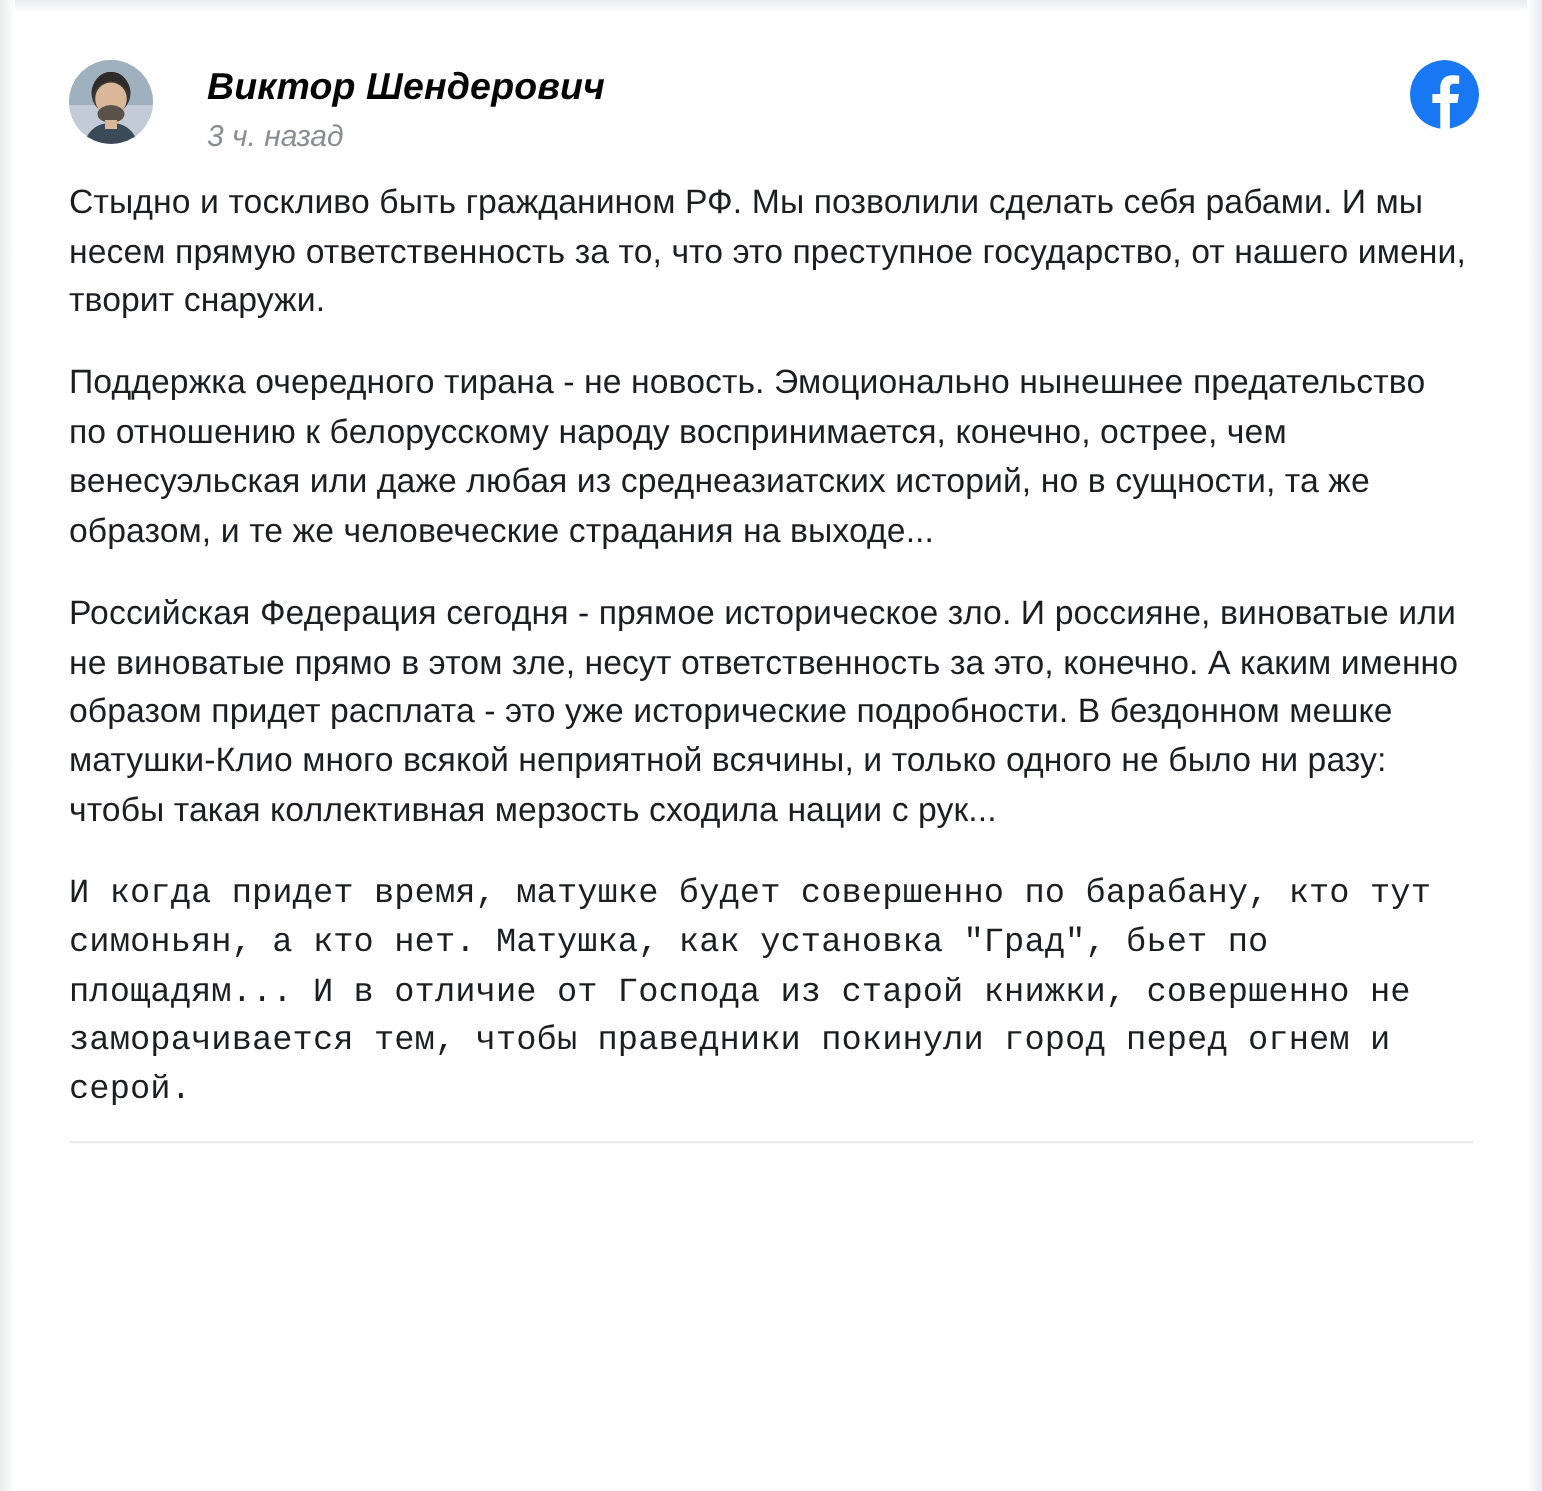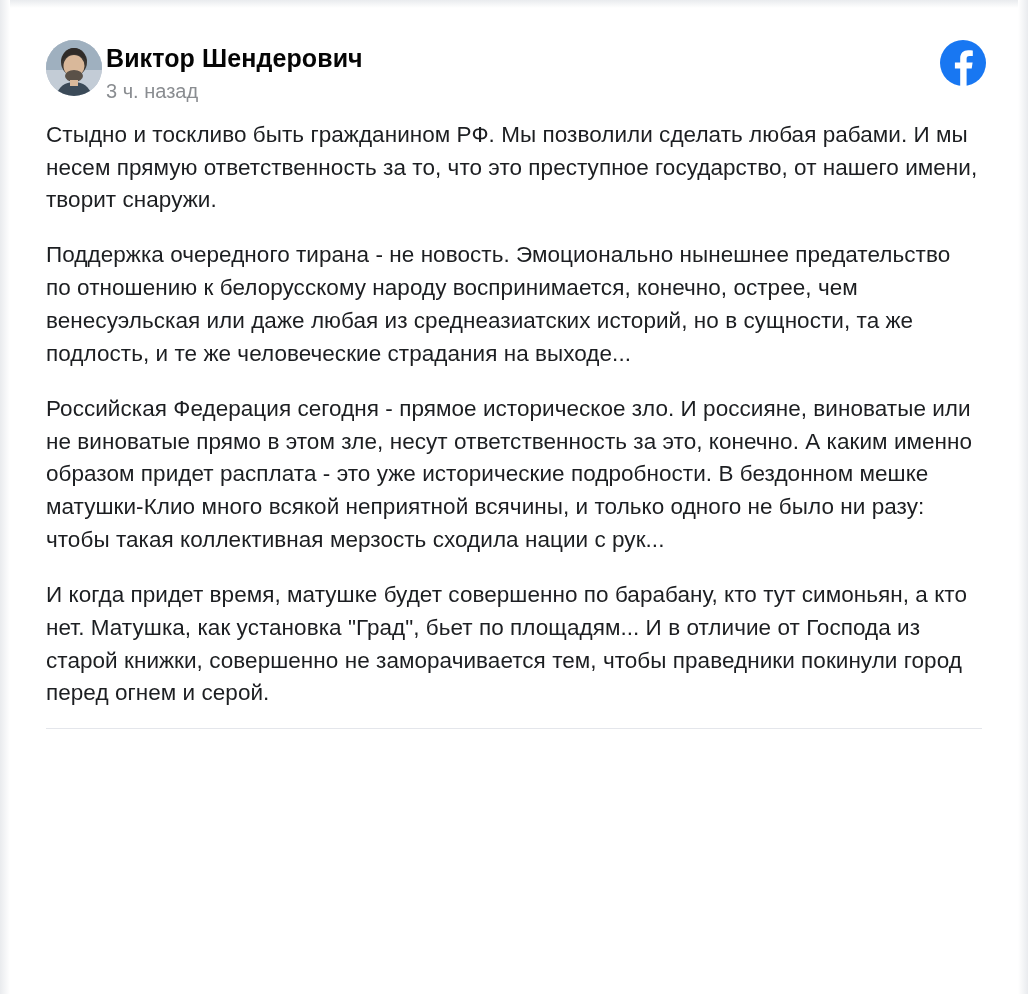--- a/index.html
+++ b/index.html
@@ -39,22 +39,23 @@
     width: 56px;
     height: 56px;
     border-radius: 50%;
     overflow: hidden;
     flex: 0 0 56px;
     background: #b9c3ce;
     position: relative;
   }
   .avatar svg { display: block; }
   .author-block {
-    margin-left: 4px;
+    margin-left: 36px;
     padding-top: 4px;
+    font-style: italic;
   }
   .author-name {
     font-size: 25px;
     font-weight: bold;
     color: #050505;
     letter-spacing: 0.1px;
     line-height: 1.15;
   }
   .post-time {
     margin-top: 6px;
@@ -75,20 +76,21 @@
   }
   .post-body p {
     margin: 0 0 22px 0;
     font-size: 22.5px;
     line-height: 1.46;
     color: #1c1e21;
     letter-spacing: 0.05px;
   }
   .post-body p:last-child {
     margin-bottom: 8px;
+    font-family: Liberation Mono, monospace;
   }
   
   .post-footer {
     margin: 18px 22px 0 22px;
     border-top: 1px solid #e4e6eb;
     height: 18px;
   }
   .edge-shadow-left,
   .edge-shadow-right {
     position: absolute;
@@ -136,21 +138,21 @@
 
       <div class="fb-badge">
         <svg width="46" height="46" viewBox="0 0 46 46" aria-hidden="true">
           <circle cx="23" cy="23" r="23" fill="#1877F2"></circle>
           <path d="M26.6 46V28.6h5.1l0.9-6h-6v-3.8c0-1.7 0.5-2.9 3-2.9h3.2V10.5c-0.6-0.1-2.5-0.3-4.7-0.3 -4.7 0-7.9 2.9-7.9 8.1v4.3h-5.3v6h5.3V46H26.6z" fill="#ffffff"></path>
         </svg>
       </div>
     </div>
 
     <div class="post-body">
-      <p>Стыдно и тоскливо быть гражданином РФ. Мы позволили сделать любая рабами. И мы несем прямую ответственность за то, что это преступное государство, от нашего имени, творит снаружи.</p>
-      <p>Поддержка очередного тирана - не новость. Эмоционально нынешнее предательство по отношению к белорусскому народу воспринимается, конечно, острее, чем венесуэльская или даже любая из среднеазиатских историй, но в сущности, та же подлость, и те же человеческие страдания на выходе...</p>
+      <p>Стыдно и тоскливо быть гражданином РФ. Мы позволили сделать себя рабами. И мы несем прямую ответственность за то, что это преступное государство, от нашего имени, творит снаружи.</p>
+      <p>Поддержка очередного тирана - не новость. Эмоционально нынешнее предательство по отношению к белорусскому народу воспринимается, конечно, острее, чем венесуэльская или даже любая из среднеазиатских историй, но в сущности, та же образом, и те же человеческие страдания на выходе...</p>
       <p>Российская Федерация сегодня - прямое историческое зло. И россияне, виноватые или не виноватые прямо в этом зле, несут ответственность за это, конечно. А каким именно образом придет расплата - это уже исторические подробности. В бездонном мешке матушки-Клио много всякой неприятной всячины, и только одного не было ни разу: чтобы такая коллективная мерзость сходила нации с рук...</p>
       <p>И когда придет время, матушке будет совершенно по барабану, кто тут симоньян, а кто нет. Матушка, как установка "Град", бьет по площадям... И в отличие от Господа из старой книжки, совершенно не заморачивается тем, чтобы праведники покинули город перед огнем и серой.</p>
     </div>
 
     <div class="post-footer"></div>
   </div>
 </div>
 
 </body></html>

